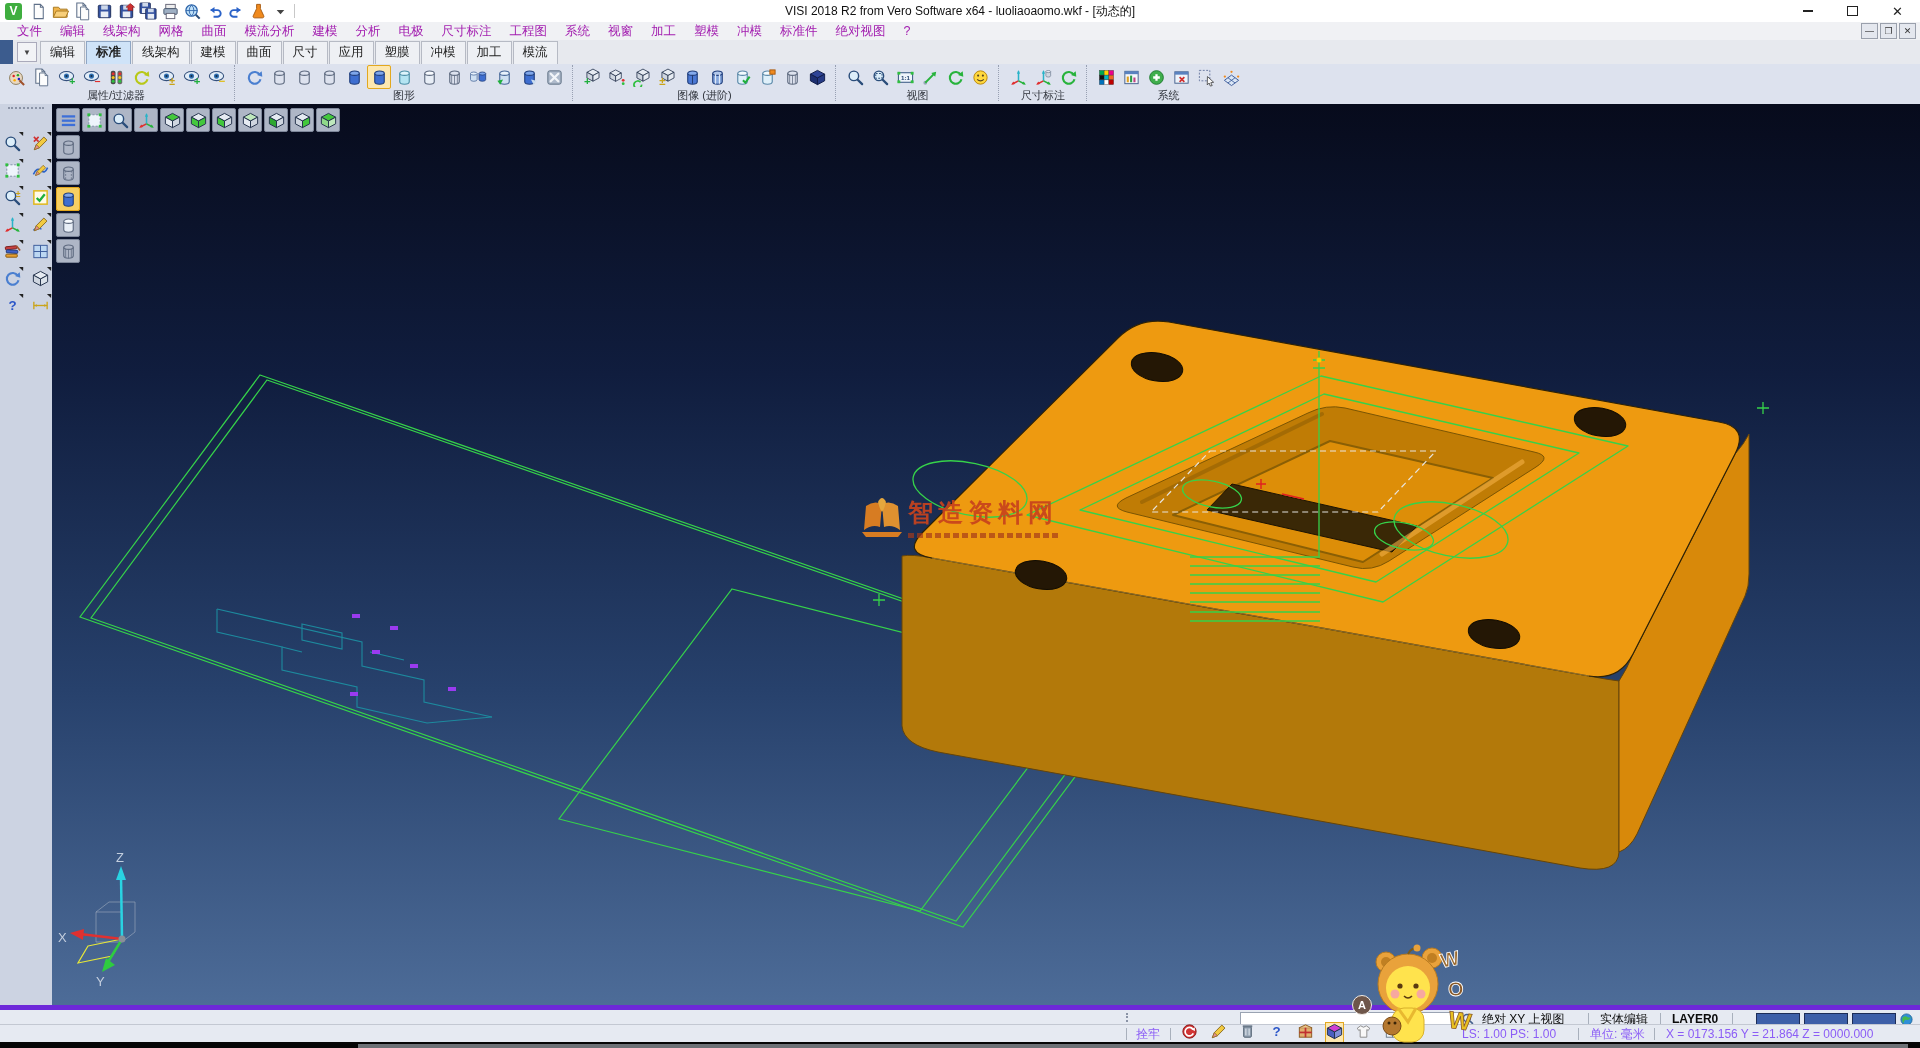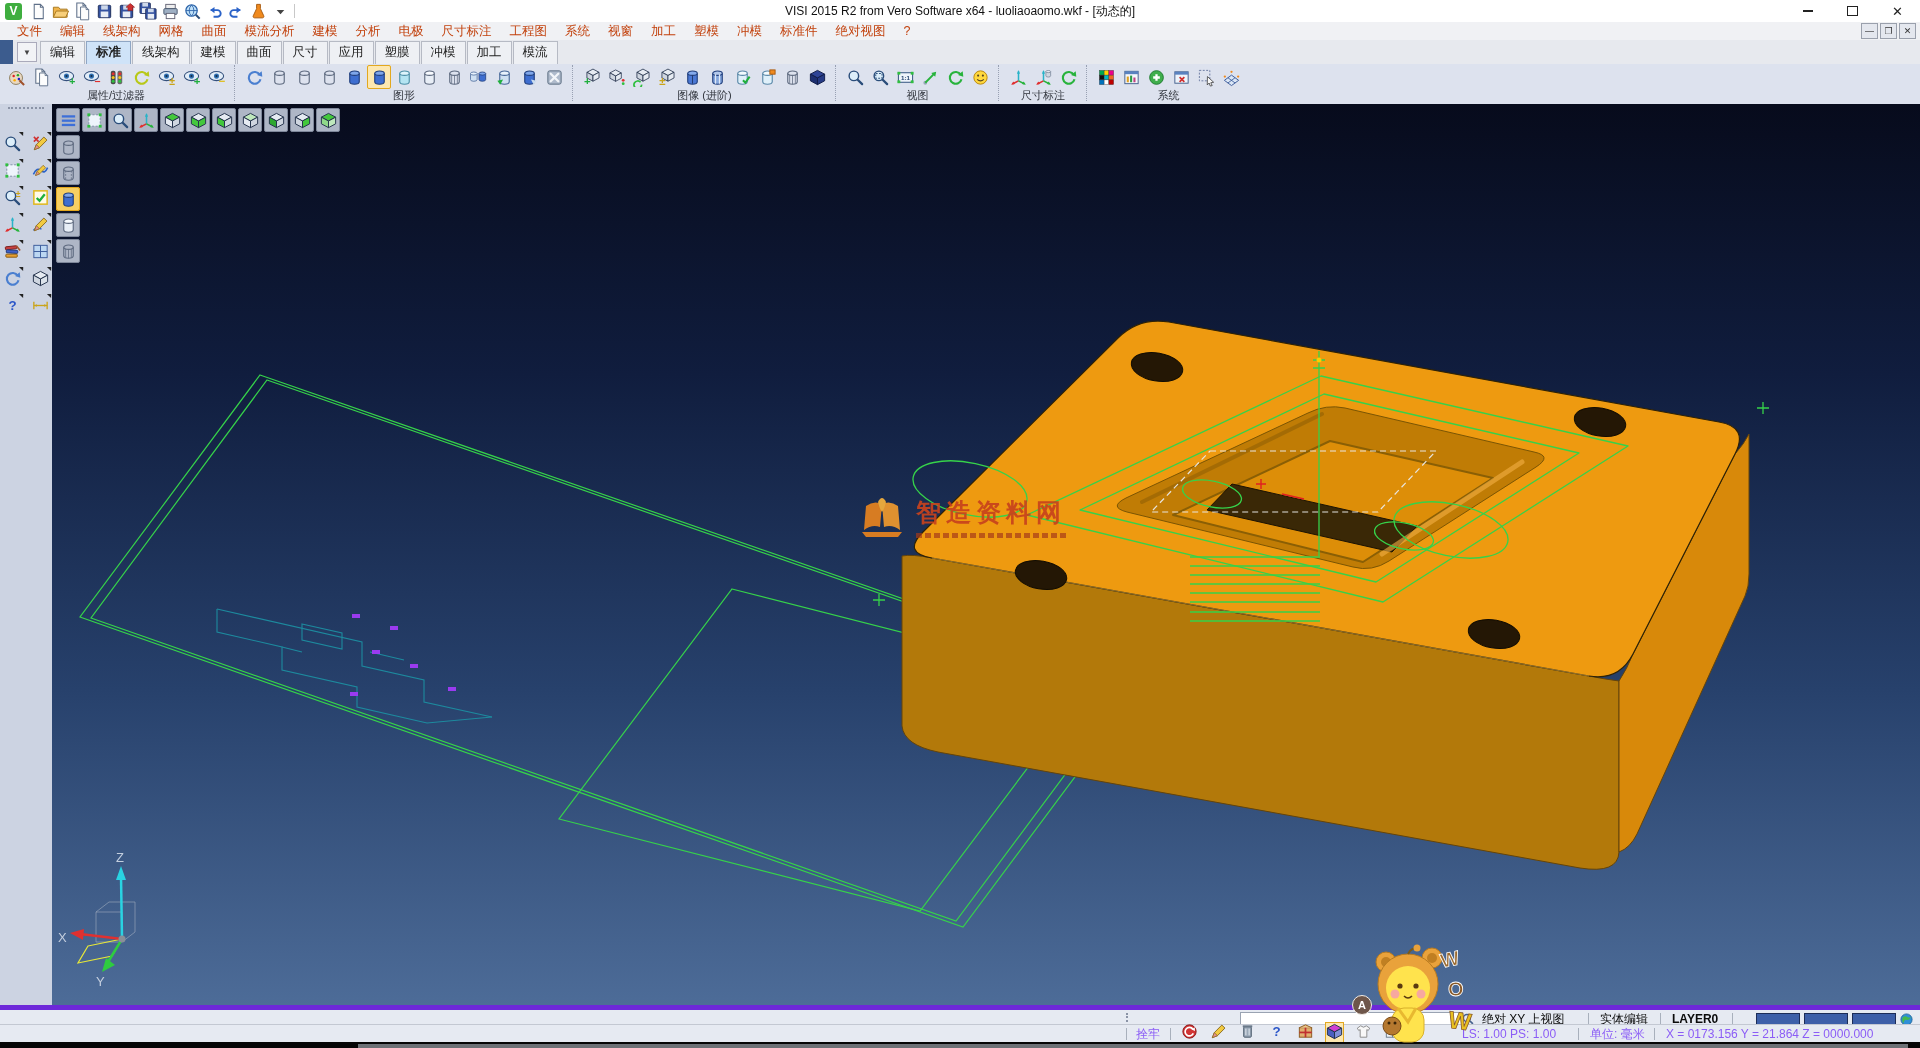--- a/index.html
+++ b/index.html
@@ -17,21 +17,21 @@
   #win-title{position:absolute;left:0;right:0;text-align:center;font-size:12px;color:#111;}
   .winbtns{position:absolute;right:0;top:0;height:22px;display:flex;}
   .wb{width:45px;height:22px;display:flex;align-items:center;justify-content:center;color:#222;font-size:11px;}
   .wb .dash{width:10px;height:1.5px;background:#222;}
   .wb .box{width:9px;height:8px;border:1.2px solid #222;}
   .wb.close{font-size:13px;}
   
   #menubar{position:absolute;left:0;top:22px;width:1920px;height:18px;background:#f0f1f4;
     display:flex;align-items:center;border-bottom:1px solid #dcdee4;}
   #menubar nav{display:flex;margin-left:8px;}
-  .menu-item{font-size:12.5px;color:#c2410c;padding:12px 9px;line-height:18px;cursor:default;}
+  .menu-item{font-size:12.5px;color:#a21caf;padding:12px 9px;line-height:18px;cursor:default;}
   .mdi{position:absolute;right:4px;top:1px;display:flex;gap:2px;}
   .mdi span{width:15px;height:14px;border:1px solid #9aa0ac;background:#e4e7ee;display:flex;
     align-items:center;justify-content:center;font-size:9px;color:#333;}
   
   #tabrow{position:absolute;left:0;top:40px;width:1920px;height:24px;background:#e7e9ee;
     display:flex;align-items:flex-end;border-bottom:1px solid #c9ccd4;}
   .tab-block{width:13px;height:24px;background:#3c5c8e;margin-right:4px;}
   .tab-drop{width:18px;height:18px;margin:0 3px 2px 0;border:1px solid #aab;background:#f2f3f6;
     display:flex;align-items:center;justify-content:center;font-size:8px;color:#444;}
   .tab{font-size:12.5px;color:#222;border:1px solid #b6bac4;border-bottom:none;background:#eef0f4;
@@ -55,21 +55,21 @@
   
   #viewport{position:absolute;left:52px;top:104px;width:1868px;height:901px;
     background:linear-gradient(180deg,var(--bg-top,#070b1c) 0%,#101d3e 30%,#27416c 65%,var(--bg-bottom,#4d6c98) 100%);overflow:hidden;}
   #scene{position:absolute;left:0;top:0;}
   .vrow{position:absolute;left:4px;top:4px;display:flex;gap:2px;z-index:5;}
   .vcol{position:absolute;left:4px;top:31px;display:flex;flex-direction:column;gap:2px;z-index:5;}
   .vrow .icon,.vcol .icon{width:22px;height:22px;background:#aeb6c6;border:1px solid #7e879a;
     border-radius:2px;display:flex;align-items:center;justify-content:center;}
   .vcol .icon.sel{background:#f7cf62;border-color:#d89a16;}
   
-  .wm{position:absolute;left:806px;top:390px;display:flex;align-items:center;gap:10px;z-index:4;opacity:.92;}
+  .wm{position:absolute;left:806px;top:390px;display:flex;align-items:center;gap:2px;z-index:4;opacity:.92;}
   .wm-text{font-size:25px;font-weight:bold;color:#c8431d;letter-spacing:5px;}
   .wm-sub{height:5px;width:150px;margin-top:4px;background:repeating-linear-gradient(90deg,#a53a1a 0 6px,transparent 6px 9px);opacity:.75;}
   
   #status1{position:absolute;left:0;top:1005px;width:1920px;height:19px;background:#e6eaf2;border-top:5px solid #6d28d9;font-size:12px;color:#0b0b0b;}
   #status2{position:absolute;left:0;top:1024px;width:1920px;height:18px;background:#e6eaf2;border-top:1px solid #c3c8d2;font-size:12px;color:#8b5cf6;}
   .st{position:absolute;top:0;line-height:18px;white-space:nowrap;}
   .ssep{position:absolute;top:3px;width:1px;height:12px;background:#a8b0bc;}
   .grip-v{position:absolute;left:1126px;top:3px;width:4px;height:13px;border-left:2px dotted #8a93a6;}
   .search-input{position:absolute;left:1240px;top:2px;width:215px;height:13px;border:1px solid #9aa3b2;background:#fff;font-size:10px;padding:0 3px;}
   .sicon{position:absolute;top:1px;width:17px;height:16px;display:flex;align-items:center;justify-content:center;}
@@ -174,21 +174,21 @@
             <path d="M8 2.5 h4 v4.5 l3.5 7.5 a1.5 1.5 0 0 1 -1.4 2.2 H5.9 a1.5 1.5 0 0 1 -1.4 -2.2 L8 7 Z" fill="#f08a1e" stroke="#a85a10"></path>
           </svg>
         </span>
         <span class="icon">
           <svg viewBox="0 0 20 20" width="19" height="19">
             <polygon points="6,8.5 14,8.5 10,13" fill="#444"></polygon>
           </svg>
         </span>
       </span>
     <span class="qat-sep"></span>
-    <div id="win-title" class="ni">VISI 2015 R2 from Vero Software x64 - luoliaoaomo.wkf - [动态的]</div>
+    <div id="win-title" class="ni">VISI 2018 R2 from Vero Software x64 - luoliaoaomo.wkf - [动态的]</div>
     <div class="winbtns">
       <span class="wb">
           <span class="dash"></span>
         </span>
       <span class="wb">
           <span class="box"></span>
         </span>
       <span class="wb close">✕</span>
     </div>
   </div>

